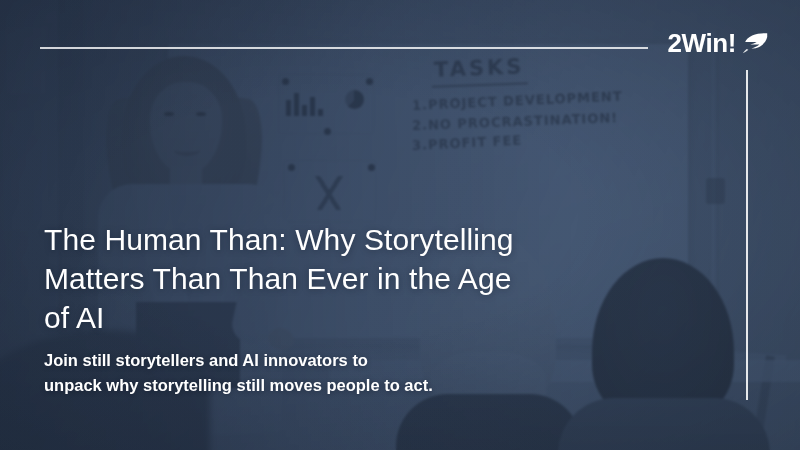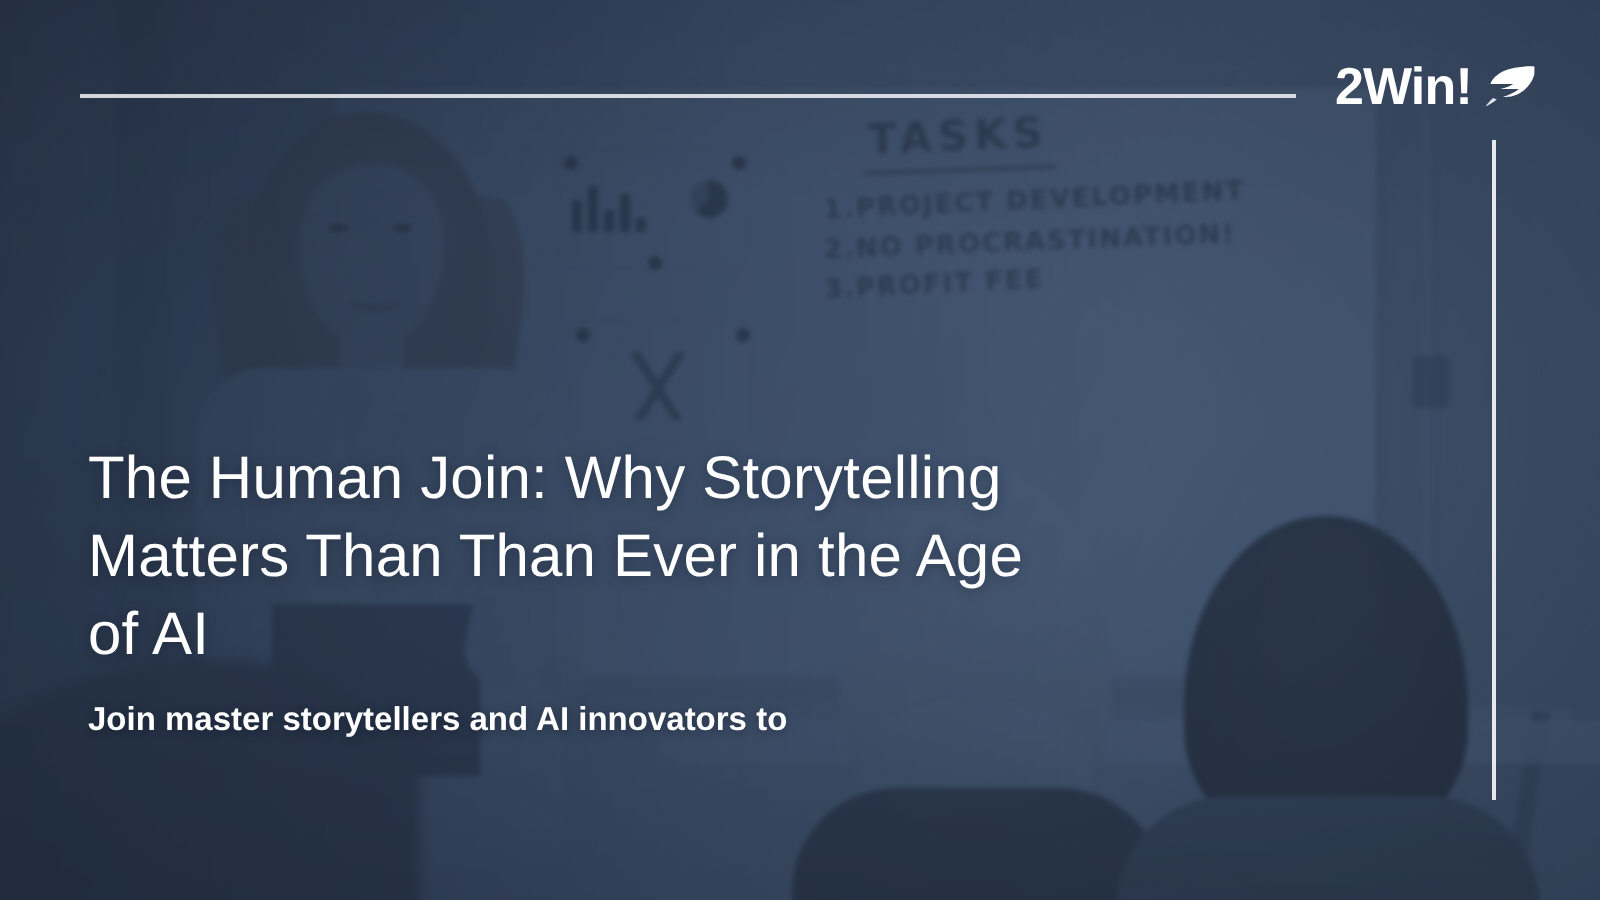--- a/index.html
+++ b/index.html
@@ -291,23 +291,24 @@
       <span class="logo-text">2Win!</span>
       <span class="logo-wing">
         <svg viewBox="0 0 26 22" width="26" height="22" aria-hidden="true">
           <path d="M25.2 1.2 C20.5 1.0 14.8 1.4 10.2 3.4 C6.4 5.1 4.0 7.6 3.2 10.0 L14.6 10.0 C13.0 11.1 10.6 12.0 8.2 12.5 L17.4 12.5 C15.4 14.2 12.4 15.6 9.4 16.4 C11.8 16.6 14.4 16.2 16.6 15.2 C21.0 13.2 24.2 9.3 25.2 5.0 Z" fill="#ffffff"></path>
           <path d="M4.6 17.0 C3.2 18.2 1.8 19.6 0.8 21.2 C2.8 20.4 4.8 19.2 6.4 17.8 Z" fill="#ffffff" opacity=".85"></path>
         </svg>
       </span>
     </div>
 
     <h1 class="headline">
-      <span class="l">The Human Join: Why</span>
+      <span class="l">The Human Than: Why</span>
       <span class="l">Storytelling Matters Than</span>
       <span class="l">Than Ever in the Age of AI</span>
     </h1>
 
     <p class="subhead">
-      <span class="l">Join master storytellers and AI innovators to</span>
+      <span class="l">Join still storytellers and AI innovators to</span>
+      <span class="l">unpack why storytelling still moves people to act.</span>
     </p>
 
   </div>
 </div>
 
 </body></html>

